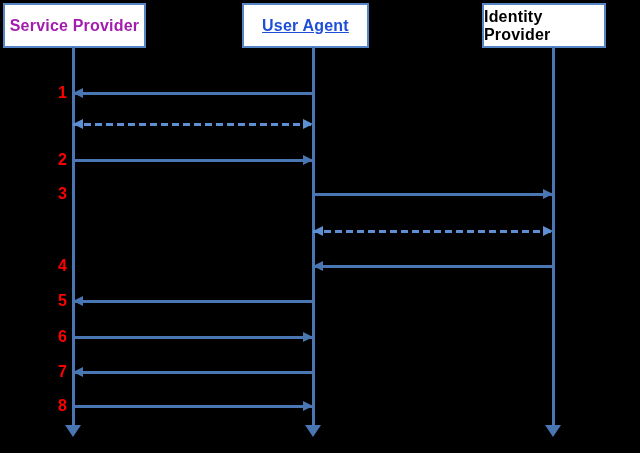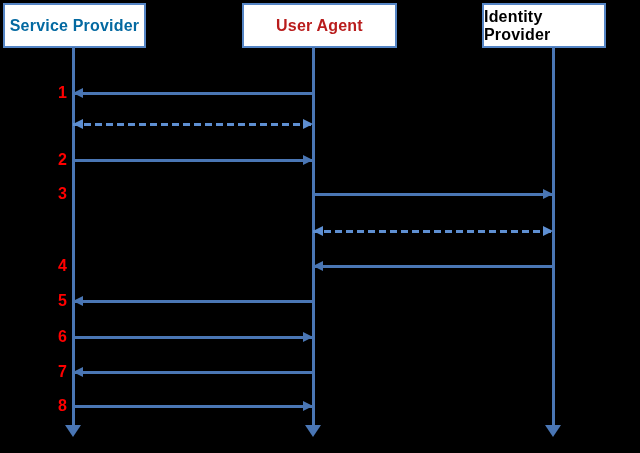--- a/index.html
+++ b/index.html
@@ -27,26 +27,26 @@
   .head-right{right:0;border-left:10px solid;}
   .step-num{
     position:absolute;width:22px;text-align:right;
     font-weight:bold;font-size:16px;line-height:16px;color:#ff0000;
   }
 </style>
 </head>
 <body>
 
 <div id="stage" style="background: rgb(0, 0, 0);">
-    <div class="actor-box" style="left: 3px; width: 143px; background: rgb(255, 255, 255); border-color: rgb(85, 133, 197); color: #0369a1;">
+    <div class="actor-box" style="left: 3px; width: 143px; background: rgb(255, 255, 255); border-color: rgb(85, 133, 197); color: #a21caf;">
       <div>Service Provider</div>
     </div>
     <div class="lifeline" style="left: 71.5px; background: rgb(74, 118, 180);"></div>
     <div class="lifeline-end" style="left: 65px; border-top-color: rgb(74, 118, 180);"></div>
-    <div class="actor-box" style="left: 242px; width: 155px; background: rgb(255, 255, 255); border-color: rgb(85, 133, 197); color: #b91c1c;">
+    <div class="actor-box" style="left: 242px; width: 127px; background: rgb(255, 255, 255); border-color: rgb(85, 133, 197); color: #1d4ed8; text-decoration: underline;">
       <div>User Agent</div>
     </div>
     <div class="lifeline" style="left: 311.5px; background: rgb(74, 118, 180);"></div>
     <div class="lifeline-end" style="left: 305px; border-top-color: rgb(74, 118, 180);"></div>
     <div class="actor-box" style="left: 482px; width: 124px; background: rgb(255, 255, 255); border-color: rgb(85, 133, 197); color: rgb(0, 0, 0);">
       <div>Identity Provider</div>
     </div>
     <div class="lifeline" style="left: 551.5px; background: rgb(74, 118, 180);"></div>
     <div class="lifeline-end" style="left: 545px; border-top-color: rgb(74, 118, 180);"></div>
     <div class="flow" style="left: 73px; width: 240px; top: 91.5px;">

